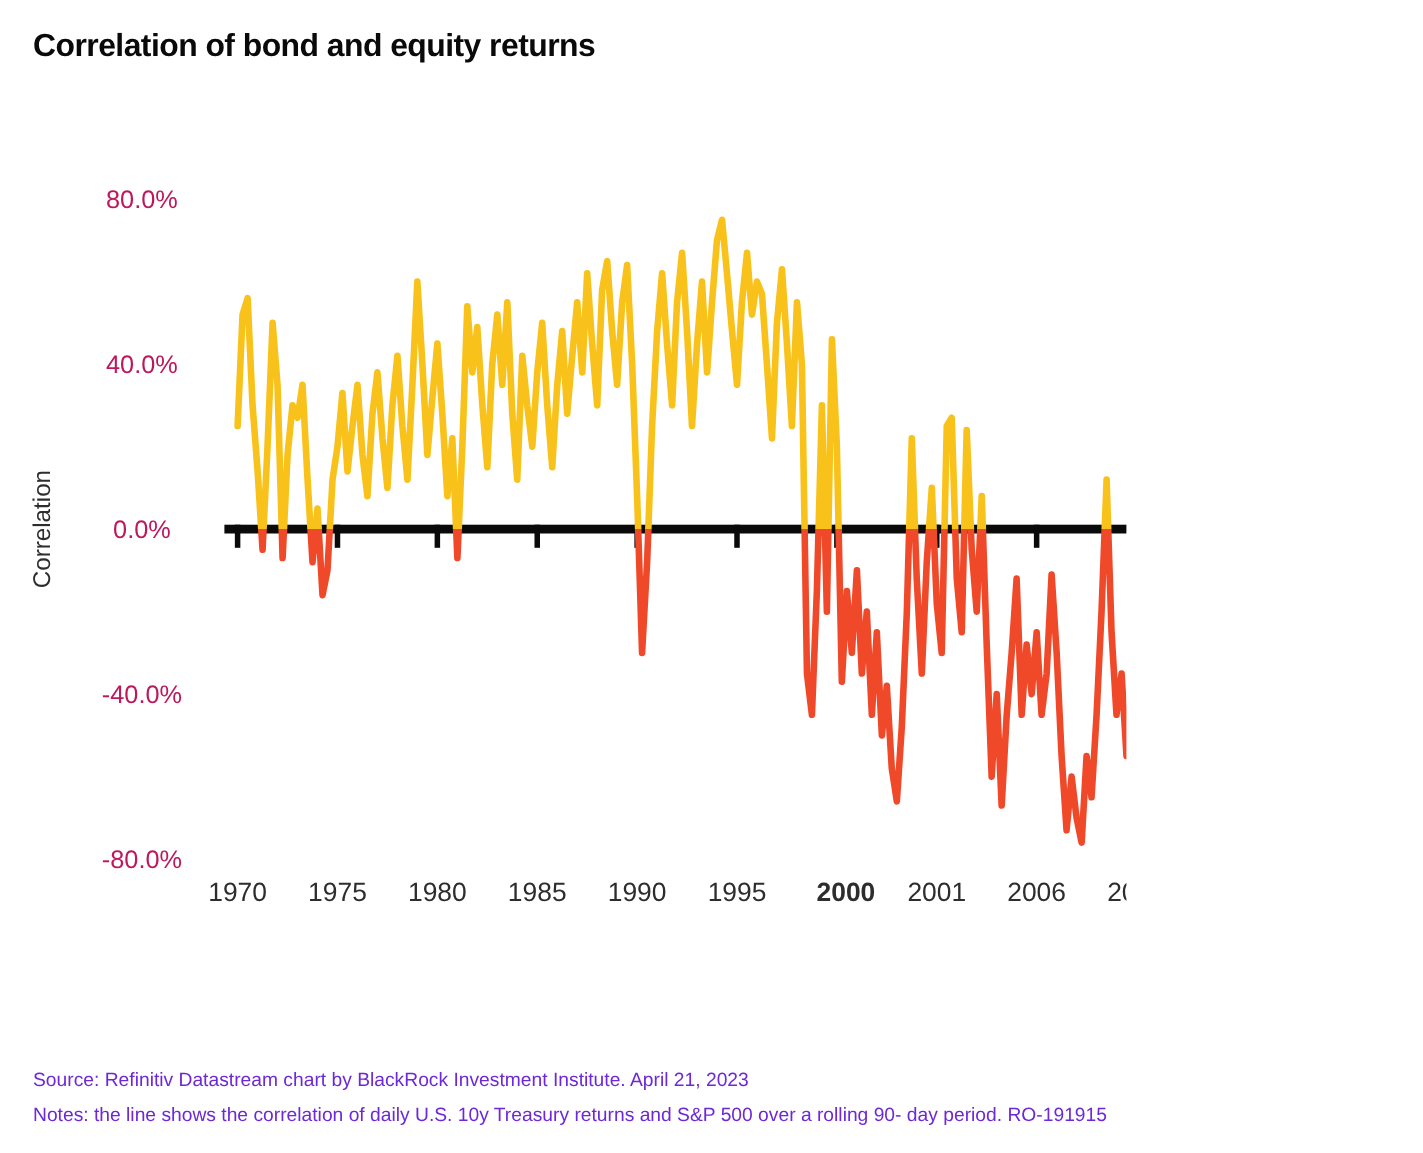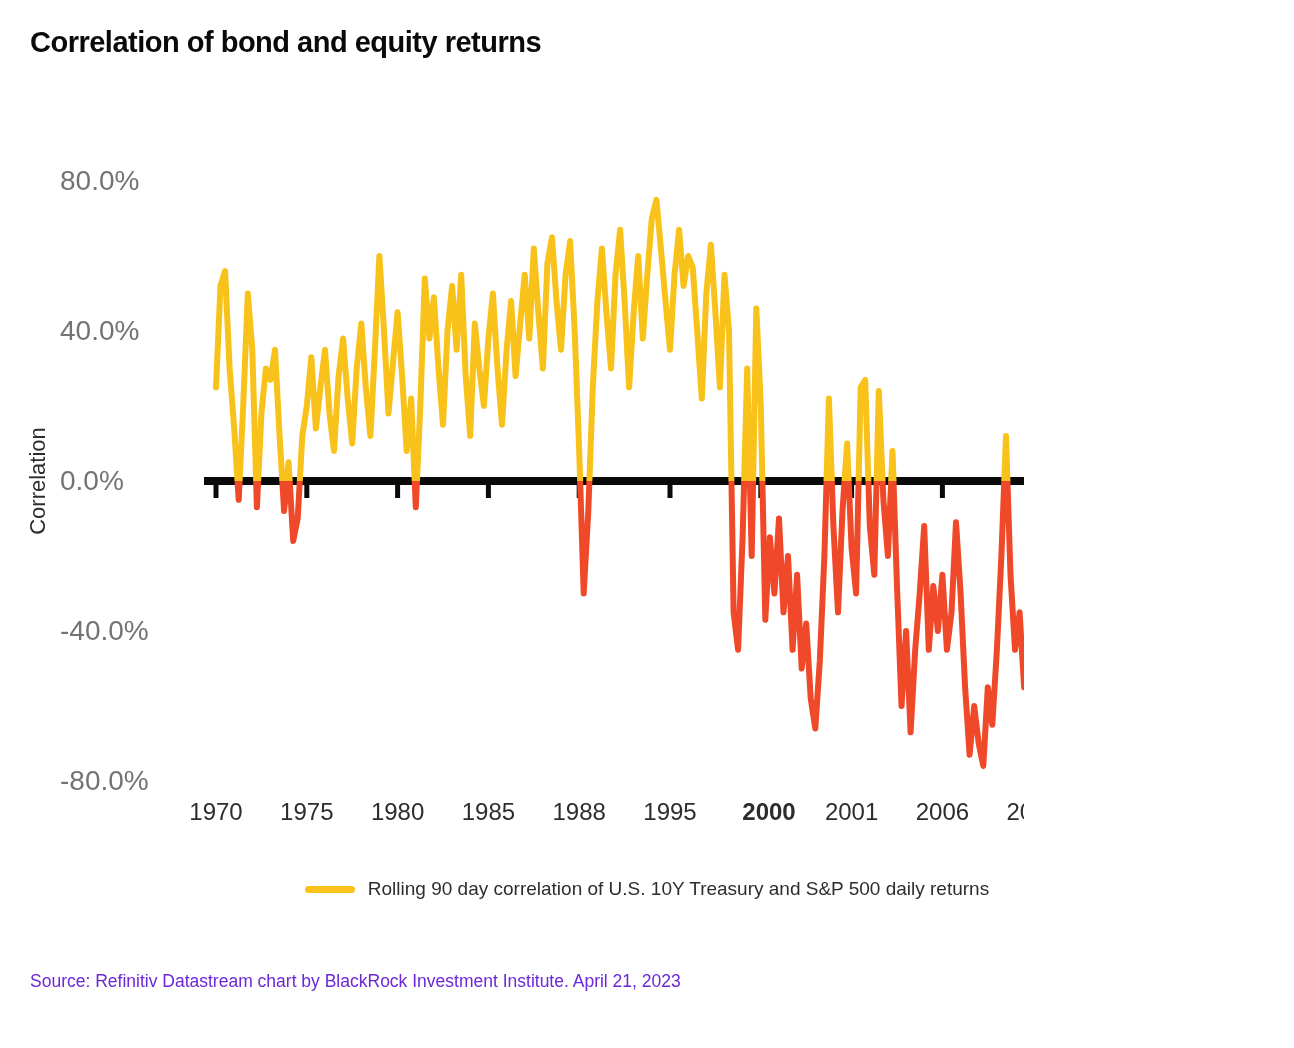--- a/index.html
+++ b/index.html
@@ -1,21 +1,21 @@
 <!DOCTYPE html>
 <html><head>
 <meta charset="utf-8">
 <style>
   html,body{margin:0;padding:0;background:#ffffff;}
   body{font-family:"Liberation Sans","DejaVu Sans",sans-serif;color:#1a1a1a;}
   .canvas{position:relative;width:1024px;height:1048px;background:#ffffff;overflow:hidden;}
   .title{position:absolute;left:30px;top:26px;font-size:29px;font-weight:900;letter-spacing:-0.5px;color:#0a0a0a;}
   .y-axis-title{position:absolute;left:38px;top:481px;transform:translate(-50%,-50%) rotate(-90deg);
     transform-origin:center;font-size:22px;color:#2d2d2d;white-space:nowrap;}
-  .y-tick{position:absolute;width:138px;text-align:left;font-size:28px;color:#737373;line-height:30px;height:30px;left:60px;}
+  .y-tick{position:absolute;width:138px;text-align:center;font-size:23px;color:#be185d;line-height:30px;height:30px;left:60px;}
   .x-tick{position:absolute;width:100px;text-align:center;font-size:24px;color:#2d2d2d;top:798px;}
   .annotation{position:absolute;left:1183px;top:520px;font-size:22px;color:#15803d;}
   svg.plot{position:absolute;left:0;top:0;}
   .legend{position:absolute;left:0;top:878px;width:1294px;display:flex;align-items:center;justify-content:center;gap:13px;}
   .legend-swatch{width:50px;height:7px;border-radius:4px;}
   .legend-label{font-size:19px;color:#2d2d2d;}
   .footer{position:absolute;left:30px;top:965px;font-size:17.5px;color:#6d28d9;line-height:32px;}
 </style>
 </head>
 <body>
@@ -57,32 +57,29 @@
       <div class="y-tick" style="top: 316px;">40.0%</div>
       <div class="y-tick" style="top: 466px;">0.0%</div>
       <div class="y-tick" style="top: 616px;">-40.0%</div>
       <div class="y-tick" style="top: 766px;">-80.0%</div>
     </div>
   <div id="x-ticks">
       <div class="x-tick" style="left: 166px;">1970</div>
       <div class="x-tick" style="left: 256.8px;">1975</div>
       <div class="x-tick" style="left: 347.6px;">1980</div>
       <div class="x-tick" style="left: 438.4px;">1985</div>
-      <div class="x-tick" style="left: 529.2px;">1988</div>
+      <div class="x-tick" style="left: 529.2px;">1990</div>
       <div class="x-tick" style="left: 620px;">1995</div>
       <div class="x-tick" style="left: 719px; font-weight: bold;">2000</div>
       <div class="x-tick" style="left: 801.6px;">2001</div>
       <div class="x-tick" style="left: 892.4px;">2006</div>
       <div class="x-tick" style="left: 983.2px;">2015</div>
       <div class="x-tick" style="left: 1074px;">2020</div>
     </div>
 
   <div class="annotation">-10%</div>
 
-  <div class="legend">
-    <span class="legend-swatch" id="legend-swatch" style="background: rgb(248, 194, 27);"></span>
-    <span class="legend-label">Rolling 90 day correlation of U.S. 10Y Treasury and S&amp;P 500 daily returns</span>
-  </div>
 
   <div class="footer">
     <div>Source: Refinitiv Datastream chart by BlackRock Investment Institute. April 21, 2023</div>
+    <div>Notes: the line shows the correlation of daily U.S. 10y Treasury returns and S&amp;P 500 over a rolling 90- day period. RO-191915</div>
   </div>
 </div>
 
 </body></html>

